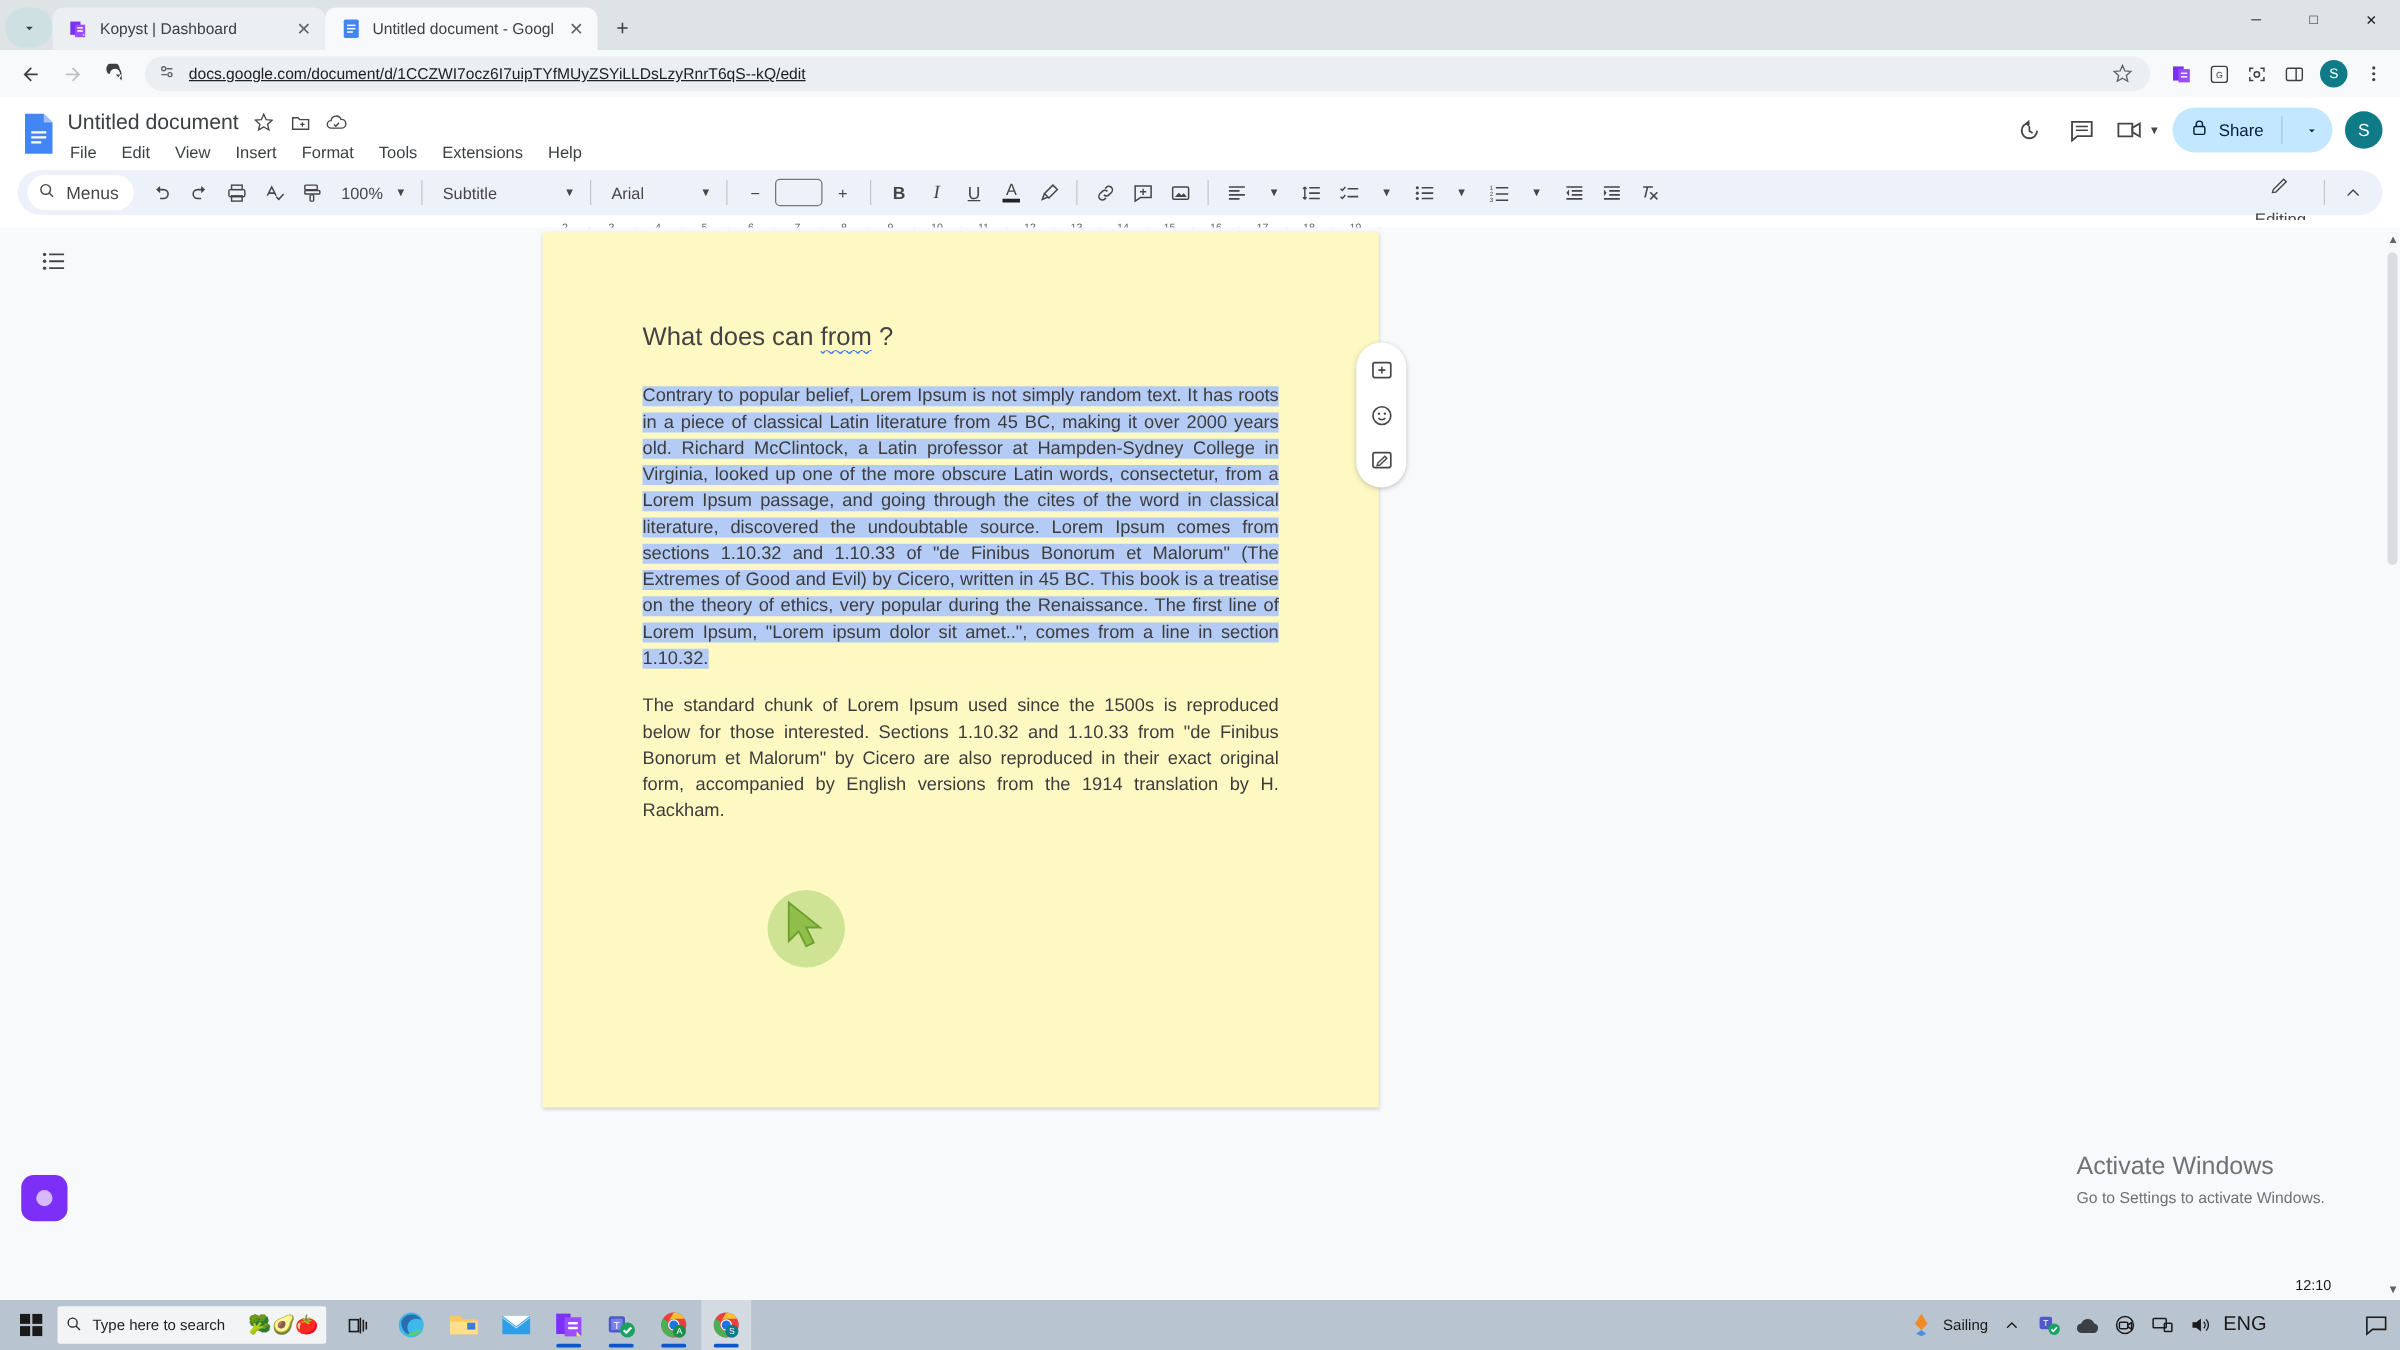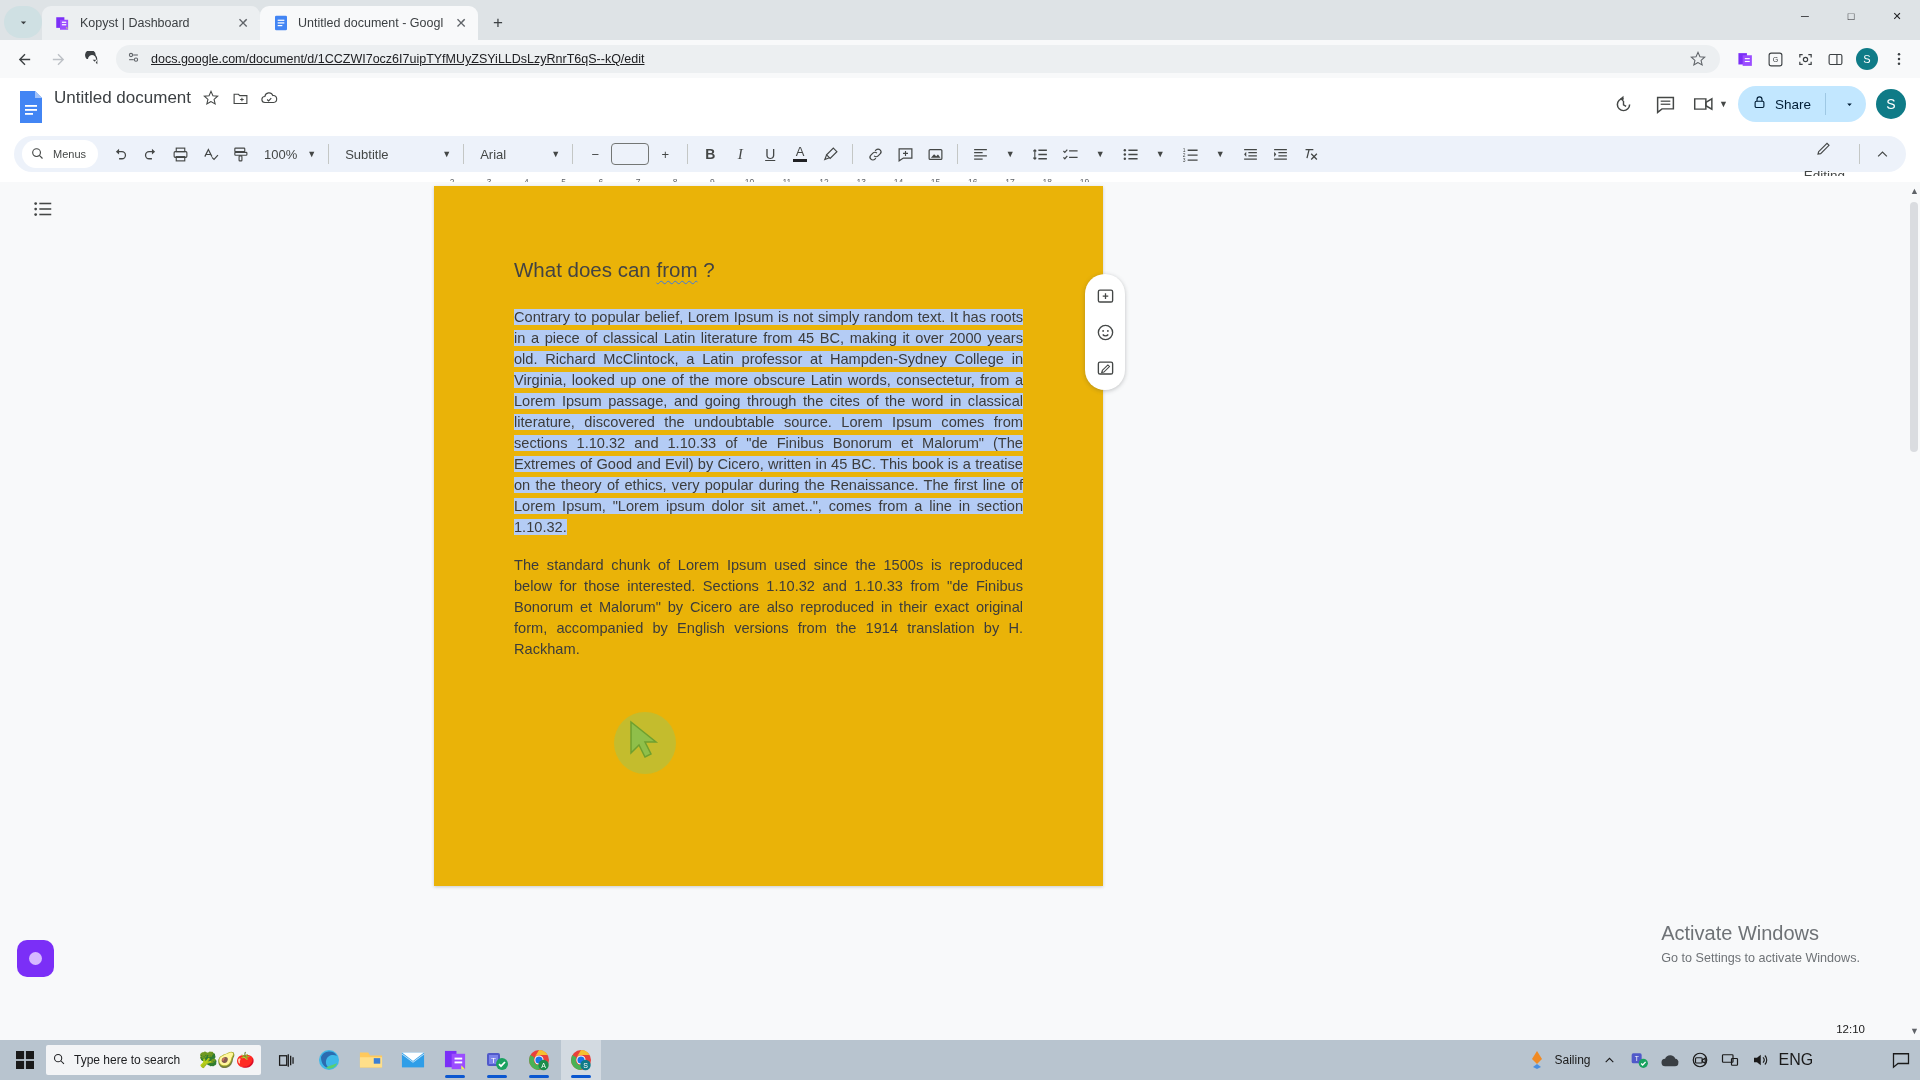--- a/index.html
+++ b/index.html
@@ -95,21 +95,21 @@
   
   .toolbar-wrap { background: #ffffff; padding: 0 14px 4px 14px; position: relative; }
   .toolbar {
     background: #edf2fa; border-radius: 19px; height: 36px;
     display: flex; align-items: center; padding: 0 8px; gap: 2px;
   }
   .tb-btn { height: 28px; min-width: 28px; border-radius: 4px;
     display:flex; align-items:center; justify-content:center; color: #444746; font-size: 13px; padding: 0 3px;}
   .menus-chip {
     display: flex; align-items: center; gap: 8px; height: 28px; padding: 0 12px 0 8px;
-    background: #fff; border-radius: 14px; font-size: 11px; color: #444746; margin-right: 6px;
+    background: #fff; border-radius: 14px; font-size: 14px; color: #444746; margin-right: 6px;
   }
   .tb-sep { width: 1px; height: 20px; background: #c4c7c5; margin: 0 6px; }
   .tb-select { display:flex; align-items:center; height:28px; border-radius:4px; padding: 0 4px 0 8px; gap: 10px; color:#444746; font-size:13px;}
   .tb-select .lbl { white-space: nowrap; }
   .fontsize-box {
     width: 38px; height: 22px; border: 1px solid #747775; border-radius: 4px;
     background: #edf2fa; font-size: 12px; color: #444746; text-align: center; line-height: 20px;
   }
   .tb-right {
     position: absolute; right: 14px; top: 0; height: 36px;
@@ -135,21 +135,21 @@
   .doc-area {
     position: absolute; left: 0; right: 0; top: 182px; bottom: 40px;
     background: #f8f9fa; overflow: hidden;
   }
   .outline-btn {
     position: absolute; left: 30px; top: 14px; width: 26px; height: 26px;
     display:flex;align-items:center;justify-content:center; color:#444746;
   }
   .page {
     position: absolute; left: 434px; top: 4px; width: 669px; height: 700px;
-    background: #eab308; box-shadow: 0 1px 3px rgba(60,64,67,.24);
+    background: #fef9c3; box-shadow: 0 1px 3px rgba(60,64,67,.24);
   }
   .page-inner { padding: 72px 80px 0 80px; }
   .doc-h1 {
     font-size: 20.5px; color: #434343; font-weight: 400; margin-bottom: 25px;
     font-family: "Liberation Sans", sans-serif;
   }
   .squiggle {
     text-decoration: underline; text-decoration-style: wavy;
     text-decoration-color: #3b78e7; text-underline-offset: 3px;
     text-decoration-thickness: 1px;
@@ -363,20 +363,30 @@
             <path d="M3 6h6l2 2h10v11H3z" fill="none" stroke="#444746" stroke-width="1.6"></path>
             <path d="M14 11v5M11.5 13.5h5" stroke="#444746" stroke-width="1.5"></path>
           </svg>
       </span>
       <span class="title-icon">
         <svg width="18" height="18" viewBox="0 0 24 24">
             <path d="M6.5 18a4 4 0 010-8 5.5 5.5 0 0110.6-1.3A3.8 3.8 0 0118 18z" fill="none" stroke="#444746" stroke-width="1.5"></path>
             <path d="M9.5 14l2 2 3.5-3.8" fill="none" stroke="#444746" stroke-width="1.5"></path>
           </svg>
       </span>
+    </div>
+    <div class="menu-row">
+      <span class="menu-item">File</span>
+      <span class="menu-item">Edit</span>
+      <span class="menu-item">View</span>
+      <span class="menu-item">Insert</span>
+      <span class="menu-item">Format</span>
+      <span class="menu-item">Tools</span>
+      <span class="menu-item">Extensions</span>
+      <span class="menu-item">Help</span>
     </div>
   </div>
 
   <div class="docs-header-right">
     <div class="hdr-icon-btn">
       <svg width="21" height="21" viewBox="0 0 24 24">
           <path d="M12 5a7 7 0 107 7" fill="none" stroke="#444746" stroke-width="1.7"></path>
           <path d="M12 5V2L8 5.5 12 9V5z" fill="#444746"></path>
           <path d="M12 8v4.3l3 1.8" fill="none" stroke="#444746" stroke-width="1.6"></path>
         </svg>

